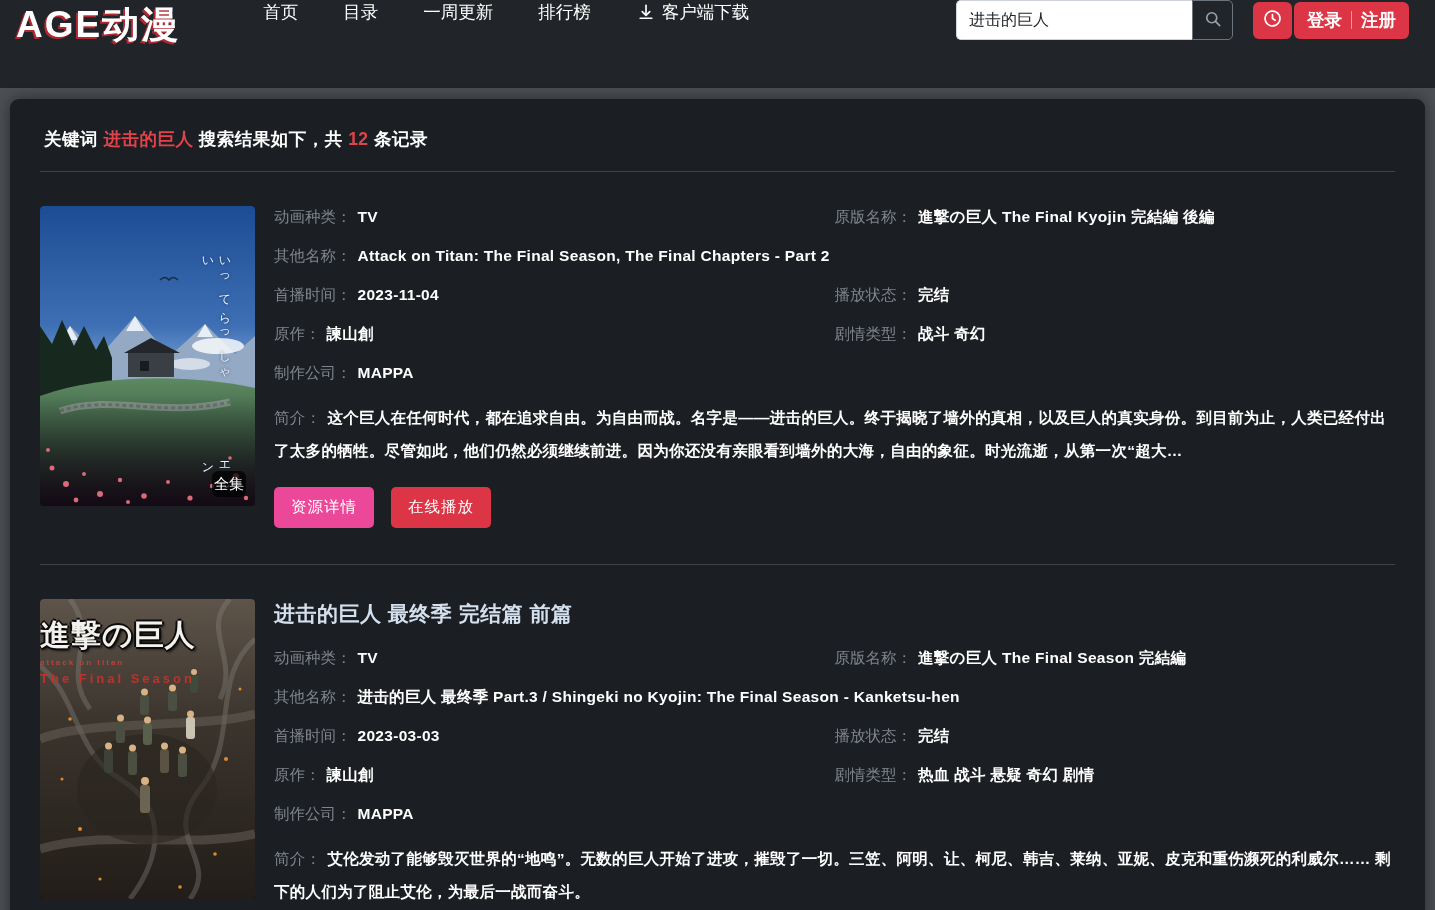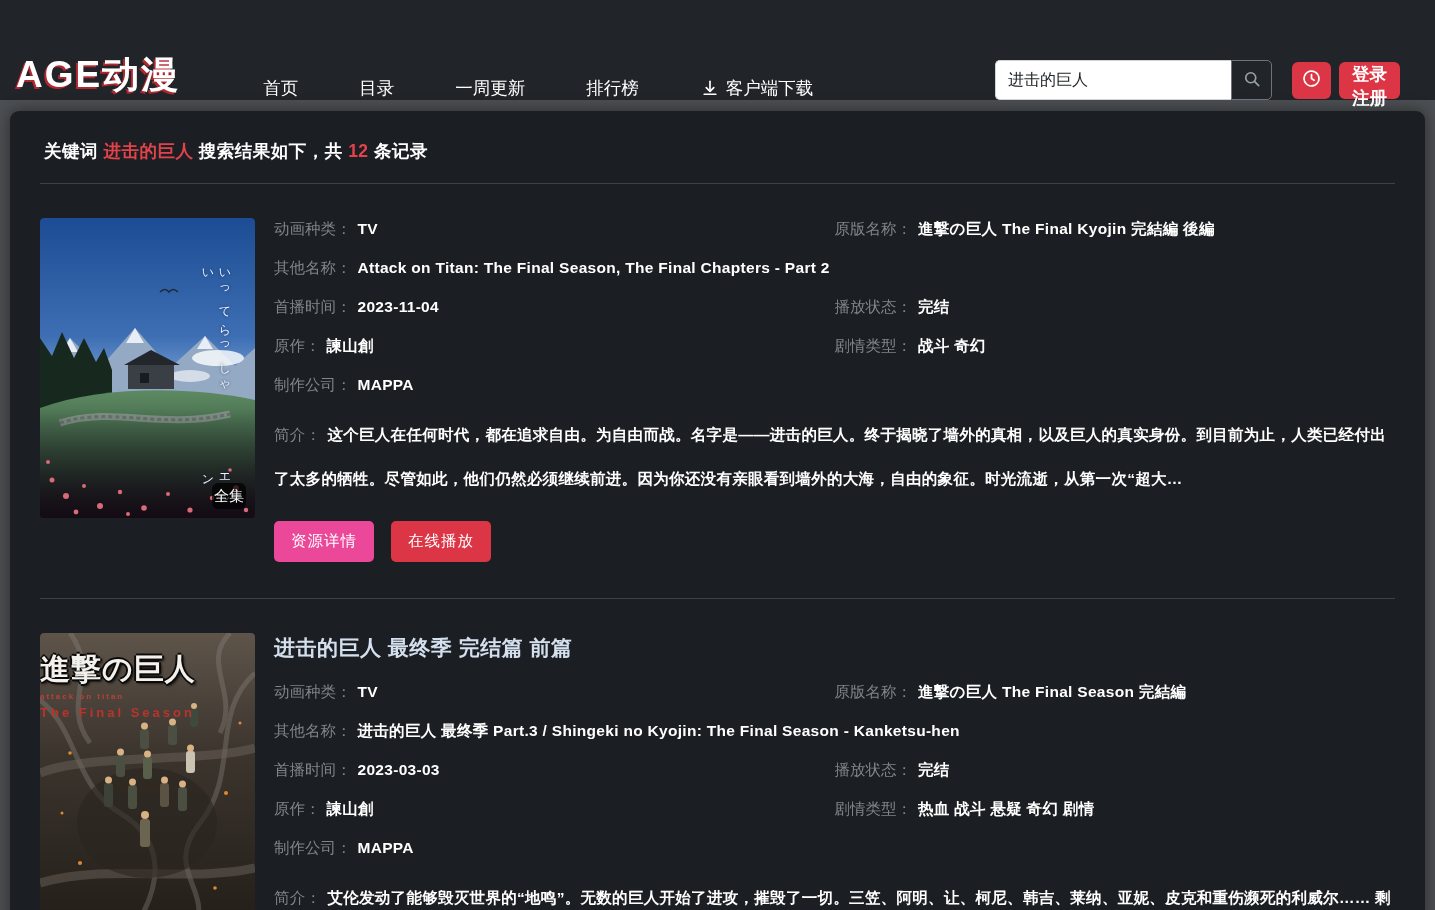--- a/index.html
+++ b/index.html
@@ -5,30 +5,30 @@
   * { margin:0; padding:0; box-sizing:border-box; }
   html,body { width:1435px; height:910px; overflow:hidden; }
   body {
     background:#4c4f53;
     font-family:"Liberation Sans","DejaVu Sans",sans-serif;
     color:#fff;
   }
 
   
   .site-header {
-    height:100px; background:#212529;
-    display:flex; align-items:flex-end;
-    padding:0 35px 0 16px;
+    height:88px; background:#212529;
+    display:flex; align-items:flex-start;
+    padding:0 26px 0 16px;
   }
   .logo {
     font-size:37px; font-weight:800; color:#ffffff;
     letter-spacing:2px; cursor:pointer; white-space:nowrap;
     text-shadow:-2px 2px 0 rgba(200,40,48,.85);
   }
-  .main-nav { display:flex; align-items:center; margin-left:38px;gap:16px; }
+  .main-nav { display:flex; align-items:center; margin-left:38px; }
   .nav-item {
     color:#ffffff; font-size:17.5px; margin-left:45px;
     cursor:pointer; display:flex; align-items:center; white-space:nowrap;
   }
   .nav-item .dl-ic { margin-right:6px; display:inline-flex; }
 
   .header-right { margin-left:auto; display:flex; align-items:center; }
   .search-wrap { display:flex; height:40px; }
   .search-input {
     width:236px; height:40px; border:1px solid #ced4da; border-right:none;
@@ -40,25 +40,24 @@
     width:41px; height:40px; background:transparent;
     border:1px solid #6c757d; border-radius:0 5px 5px 0;
     display:flex; align-items:center; justify-content:center; cursor:pointer;
   }
   .history-btn {
     margin-left:20px; width:39px; height:37px; background:#dc3545;
     border:none; border-radius:6px; display:flex; align-items:center;
     justify-content:center; cursor:pointer;
   }
   .auth-btn {
-    margin-left:8px; height:37px; background:#dc3545; border:none;
+    margin-left:2px; height:37px; background:#dc3545; border:none;
     border-radius:6px; color:#fff; font-size:17.5px; font-weight:700;
     display:flex; align-items:center; padding:0 13px; cursor:pointer;
     font-family:"Liberation Sans","DejaVu Sans",sans-serif;
-    flex-direction:column;
   }
   .auth-btn .sep { width:1px; height:18px; background:rgba(255,255,255,.5); margin:0 9px; }
 
   
   .main-container {
     margin:11px 10px 0; background:#1b1e22; border-radius:9px;
     padding:18px 30px 40px; min-height:860px;
     box-shadow:0 0 16px rgba(0,0,0,.45);
   }
   .result-bar {
@@ -113,21 +112,21 @@
   .fields {
     display:grid; grid-template-columns:1fr 1fr; row-gap:17px;
     font-size:15.5px; line-height:22px;
   }
   .fld { white-space:nowrap; overflow:hidden; }
   .fld.wide { grid-column:1 / 3; }
   .lbl { color:#7f858b; font-weight:400; margin-right:6px; }
   .val { color:#ffffff; font-weight:700; letter-spacing:.3px; }
   .synopsis {
     grid-column:1 / 3; color:#fff; font-weight:700; font-size:15.5px;
-    line-height:44px; letter-spacing:.3px;
+    line-height:33px; letter-spacing:.3px;
     display:-webkit-box; -webkit-line-clamp:2; -webkit-box-orient:vertical;
     overflow:hidden;
   }
   .synopsis .lbl { font-weight:400; }
 
   .card-actions { margin-top:20px; display:flex; }
   .btn {
     border:none; border-radius:5px; color:#fff; font-size:15.5px;
     padding:10px 17px; cursor:pointer; font-weight:400;
     font-family:"Liberation Sans","DejaVu Sans",sans-serif; letter-spacing:1px;

